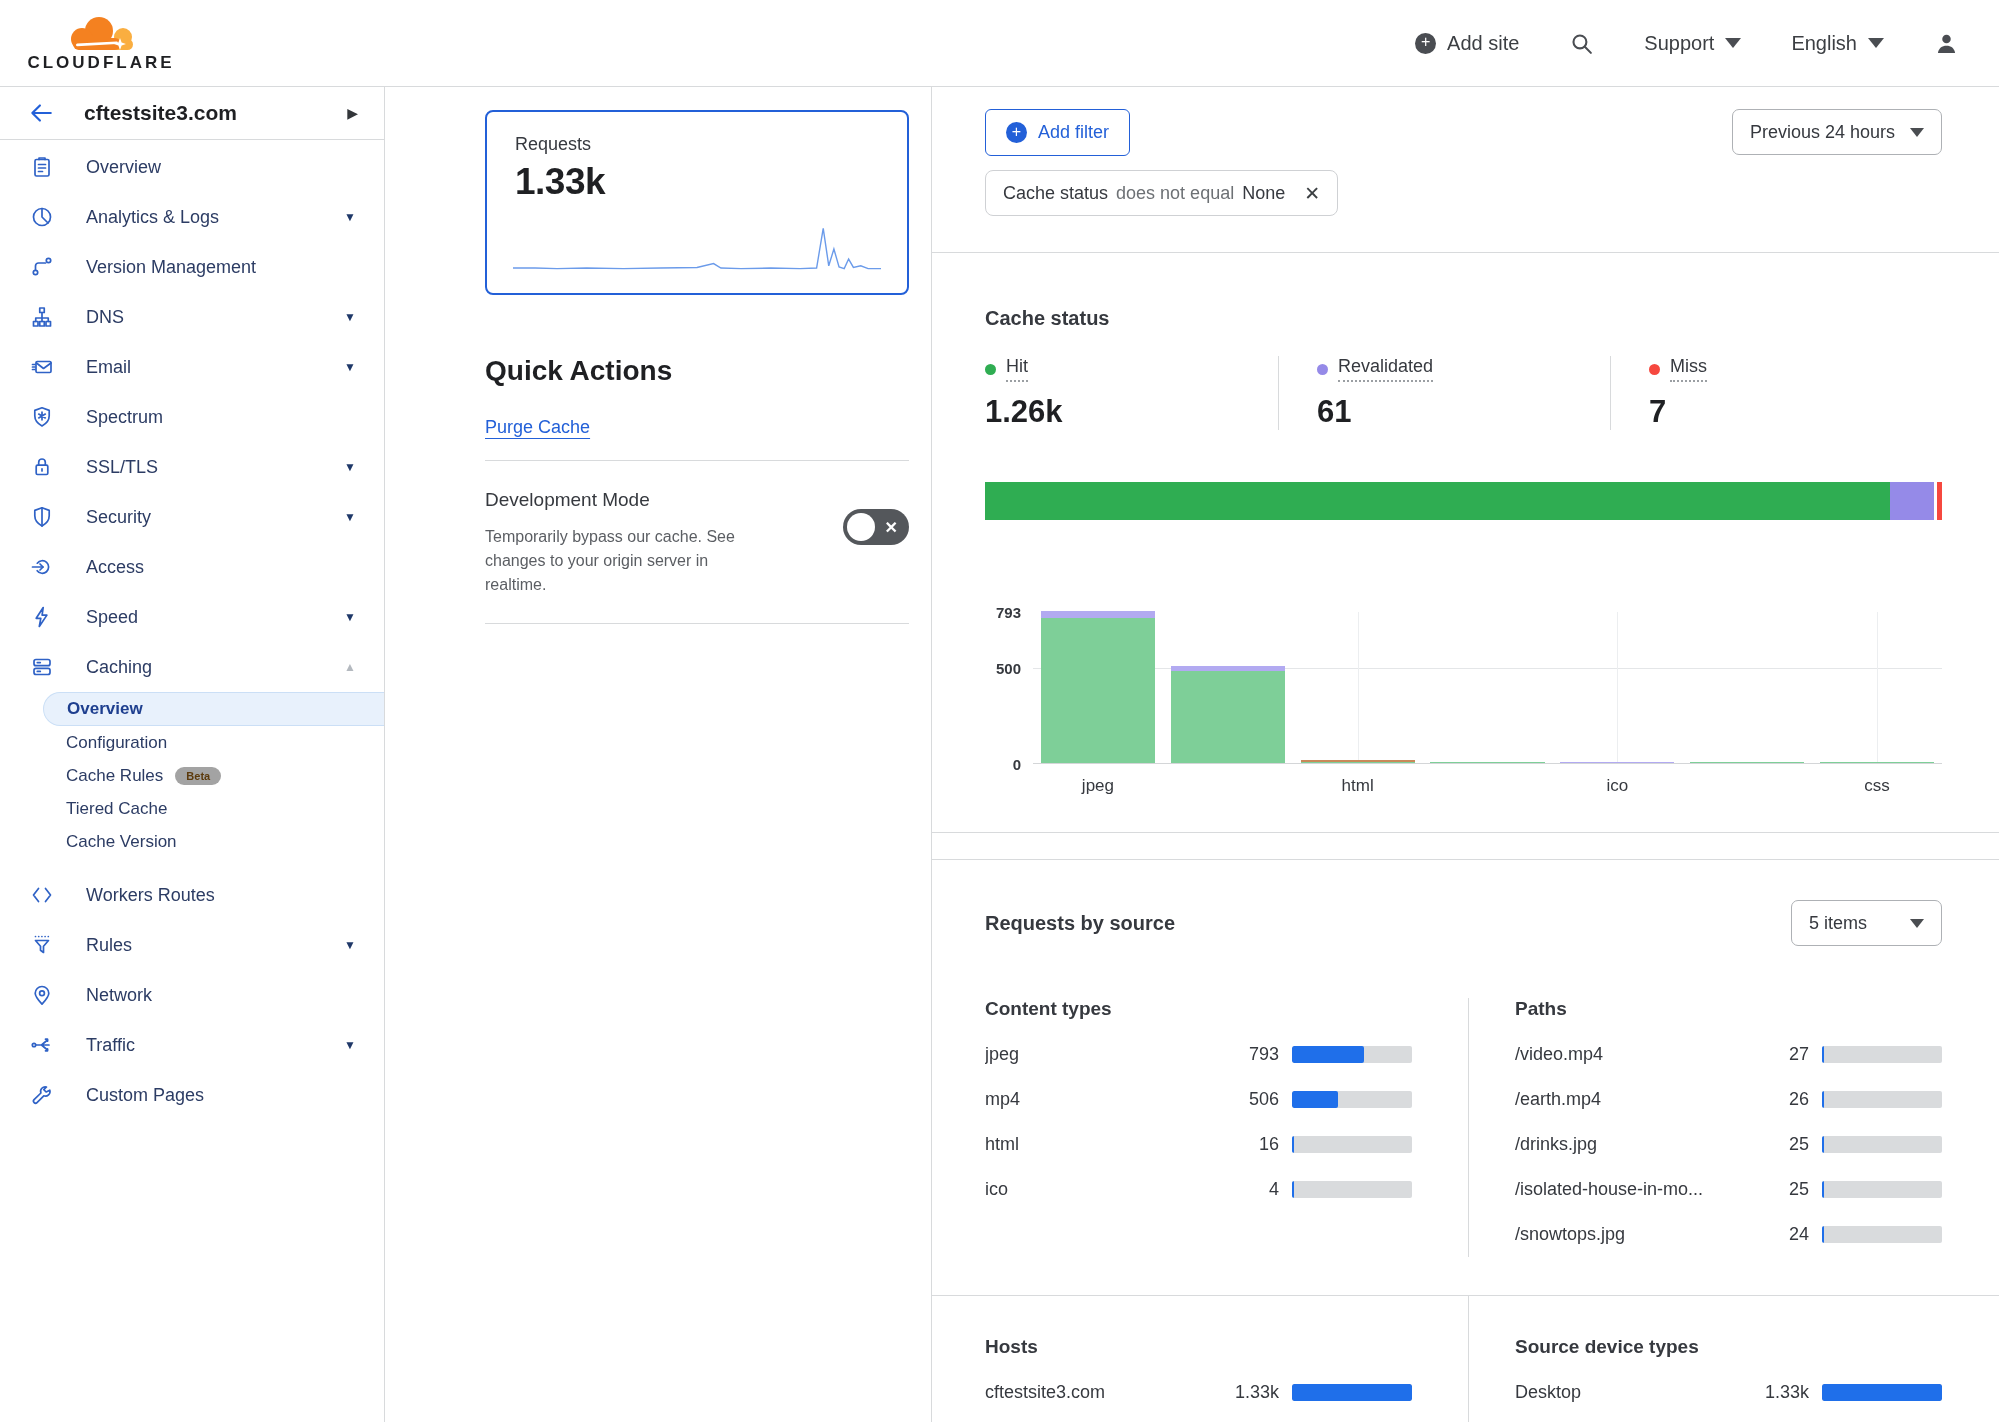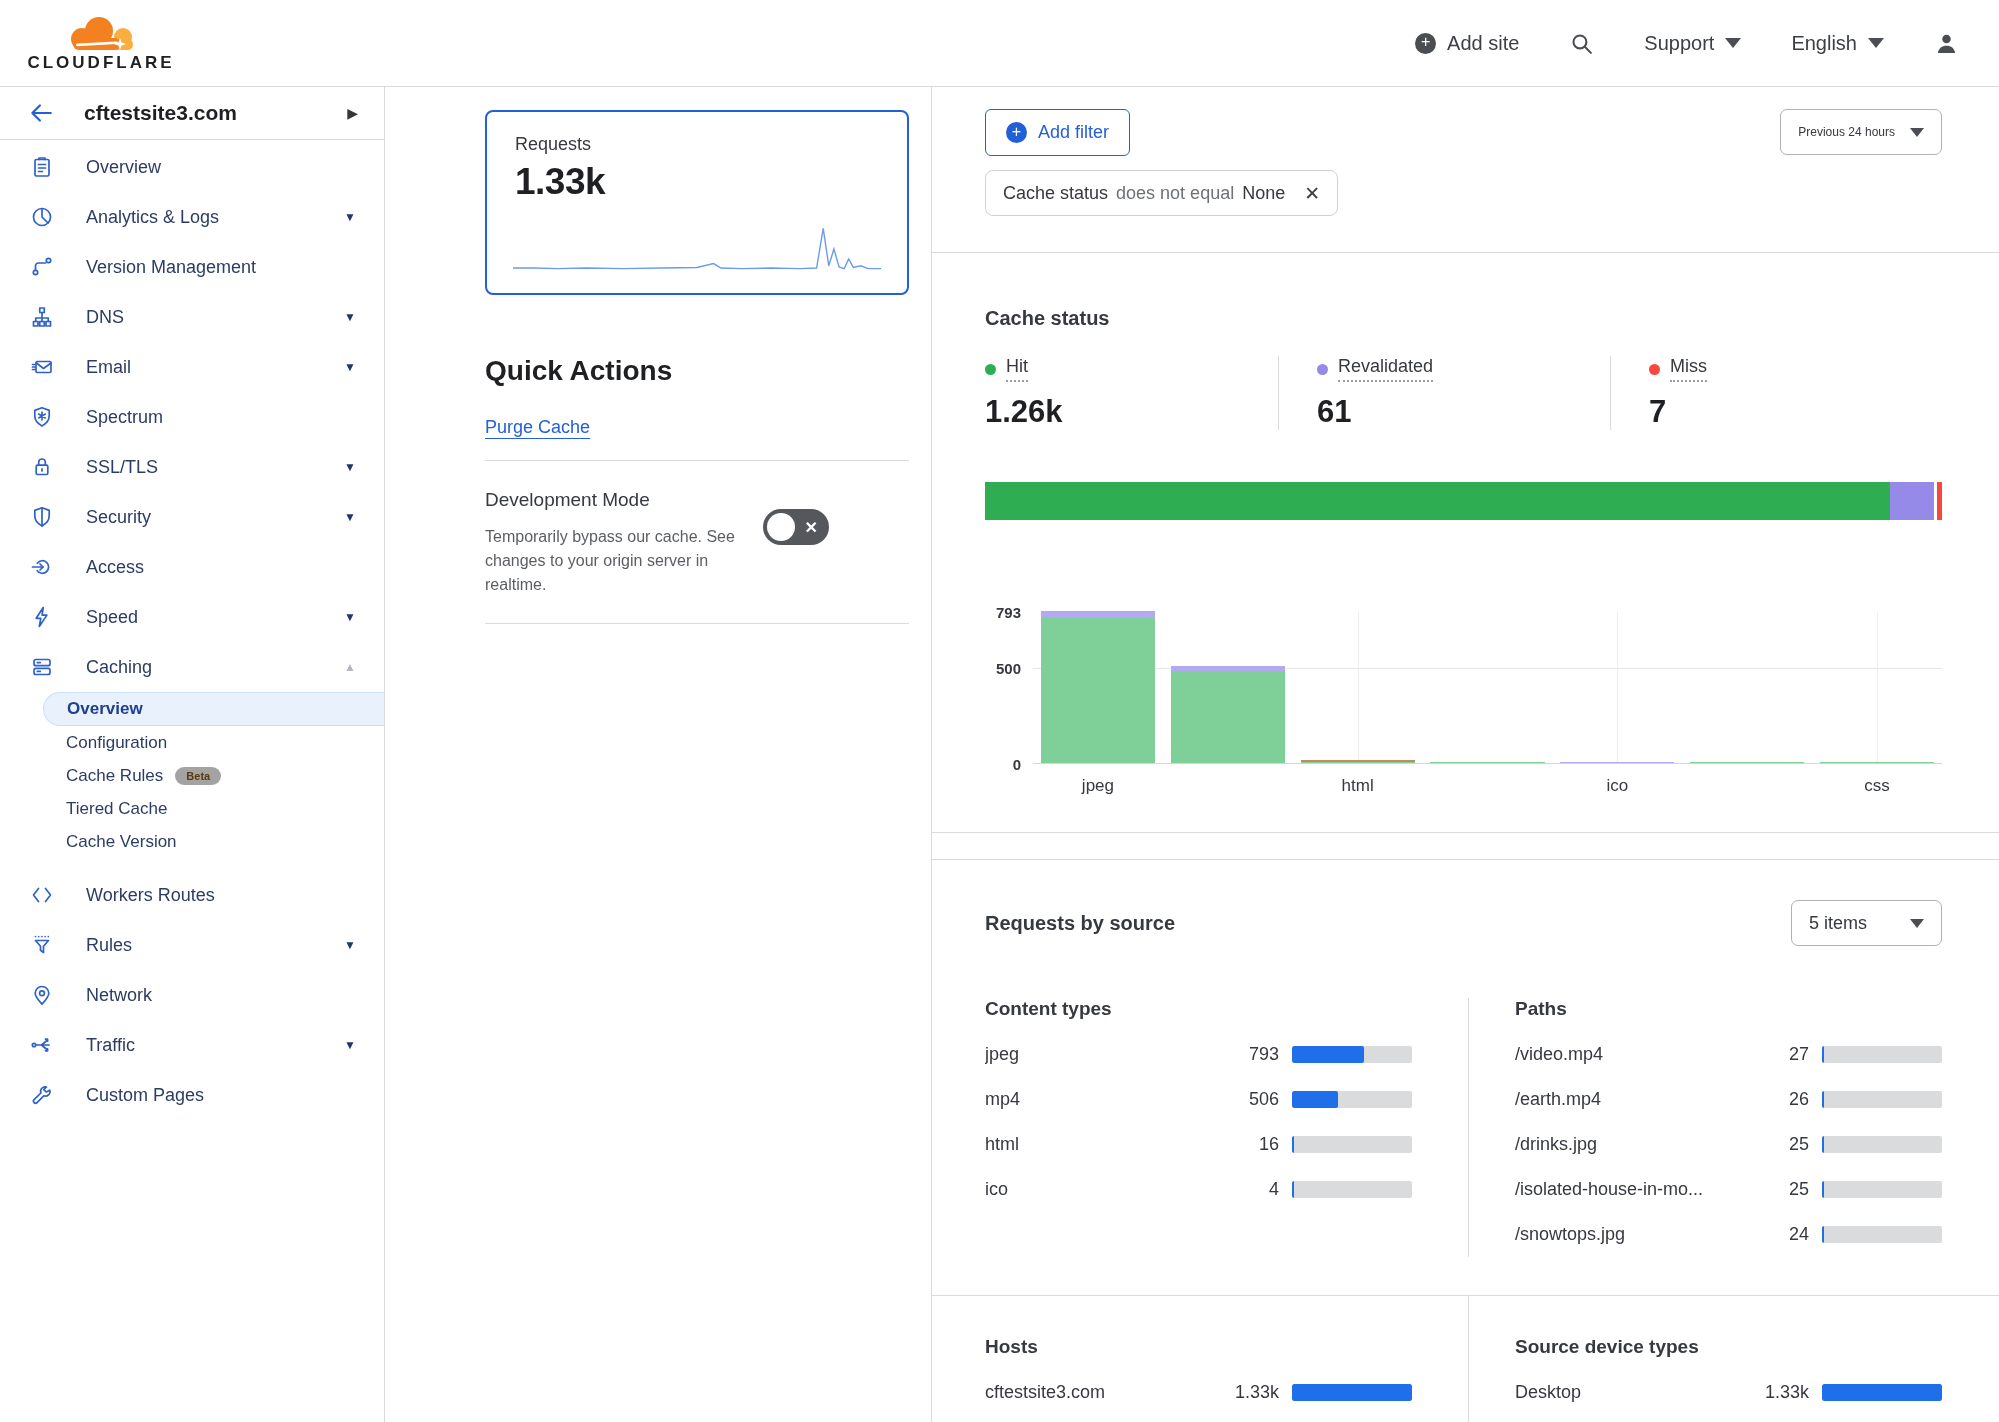--- a/index.html
+++ b/index.html
@@ -56,21 +56,21 @@
   .metric-card.active { border:2px solid #2360d8; }
   .metric-card + .metric-card { margin-top:28px; height:182px; }
   .metric-label { font-size:18px; color:#36393f; }
   .metric-value { font-size:37px; font-weight:700; color:#1f2023; margin-top:6px; letter-spacing:-0.5px; }
   .sparkline { position:absolute; left:26px; right:26px; bottom:16px; height:56px; }
   .sparkline svg { width:100%; height:100%; display:block; }
   .qa-title { font-size:28px; font-weight:700; color:#1f2023; margin-top:60px; }
   .purge-link { display:inline-block; margin-top:30px; font-size:18px; color:#2360d8;
                 text-decoration:underline; text-underline-offset:5px; cursor:pointer; }
   .divider { border:none; border-top:1px solid #d8dadc; margin:22px 0 0 0; }
-  .devmode { margin-top:28px; display:flex; justify-content:flex-start; }
+  .devmode { margin-top:28px; display:flex; justify-content:space-between; }
   .devmode-title { font-size:19px; color:#36393f; }
   .devmode-desc { margin-top:14px; font-size:16px; color:#5b5e63; line-height:1.5; width:278px; }
   .toggle { width:66px; height:36px; border-radius:18px; background:#54575b; position:relative;
             margin-top:20px; cursor:pointer; flex-shrink:0; }
   .toggle-knob { position:absolute; left:4px; top:4px; width:28px; height:28px; border-radius:50%; background:#fff; }
   .toggle-x { position:absolute; right:11px; top:50%; transform:translateY(-50%); color:#fff;
               font-size:16px; font-weight:700; }
   .devmode-hr { border:none; border-top:1px solid #d8dadc; margin:26px 0 0 0; }
 
   
@@ -79,21 +79,21 @@
   .add-filter-btn { display:inline-flex; align-items:center; gap:11px; height:47px; padding:0 20px;
                     border:1.5px solid #2360d8; border-radius:6px; color:#2360d8; font-size:18px;
                     background:#fff; cursor:pointer; }
   .plus-blue { width:21px; height:21px; border-radius:50%; background:#2360d8; color:#fff;
                display:flex; align-items:center; justify-content:center; font-size:16px; line-height:1; padding-bottom:2px;}
   .filter-chip { margin-top:14px; display:inline-flex; align-items:center; height:46px;
                  border:1px solid #cfd1d4; border-radius:8px; padding:0 17px; font-size:18px; gap:8px; }
   .chip-op { color:#6d7175; }
   .chip-x { margin-left:11px; font-size:19px; color:#3c4043; cursor:pointer; }
   .time-select { display:inline-flex; align-items:center; height:46px; border:1px solid #aeb1b5;
-                 border-radius:7px; padding:10px 17px; font-size:12px; color:#36393f; gap:15px;
+                 border-radius:7px; padding:10px 17px; font-size:18px; color:#36393f; gap:15px;
                  cursor:pointer; background:#fff; }
   .tri-sm { width:0; height:0; border-left:7px solid transparent; border-right:7px solid transparent;
             border-top:9px solid #4a4d51; }
   .full-hr { border:none; border-top:1px solid #d8dadc; margin:36px -57px 0 -53px; }
 
   .cs-title { margin-top:54px; font-size:20px; font-weight:700; color:#36393f; }
   .stats-row { display:flex; margin-top:26px; }
   .stat { flex:1; }
   .stat + .stat { border-left:1px solid #d8dadc; padding-left:38px; }
   .stat-label { display:inline-flex; align-items:center; gap:10px; font-size:18px; color:#36393f; cursor:pointer; }

